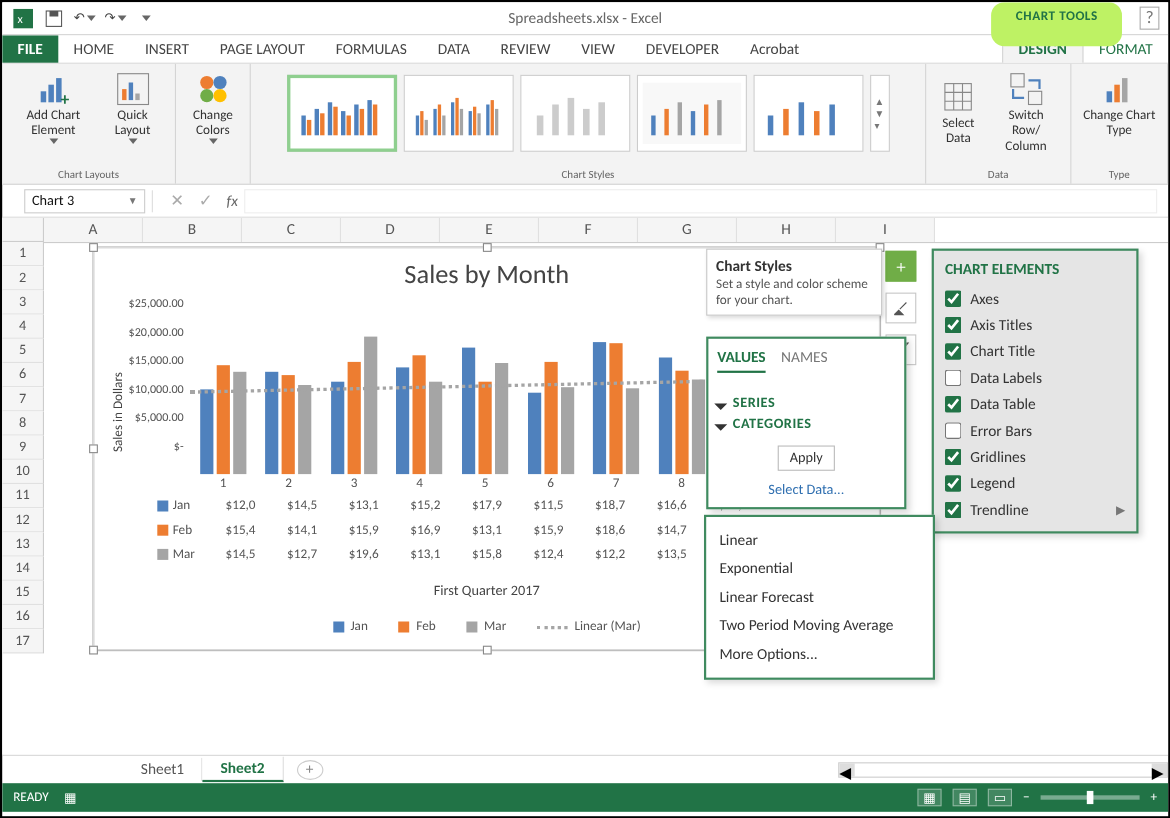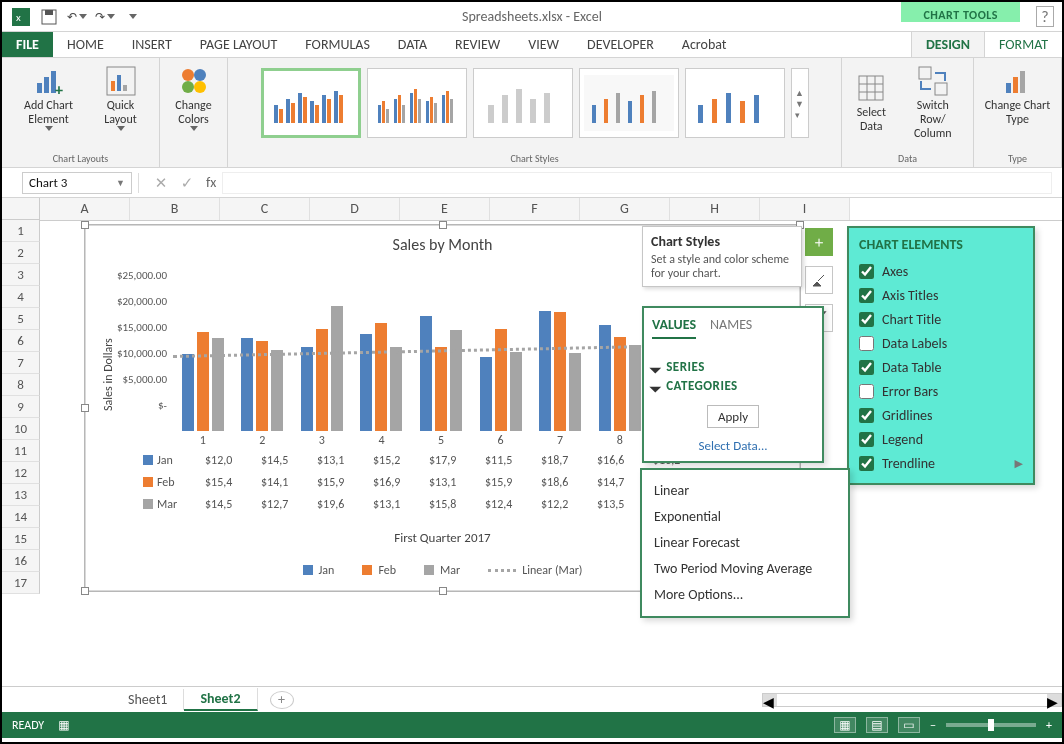--- a/index.html
+++ b/index.html
@@ -3,21 +3,21 @@
 <meta charset="utf-8">
 <style>
 * { box-sizing: border-box; margin: 0; padding: 0; font-family: "Segoe UI", Calibri, sans-serif; }
 body { width: 1064px; height: 744px; overflow: hidden; background: #fff; border: 2px solid #000; position: relative; font-size: 12px; }
 
 
 .titlebar { height: 30px; background: #fff; display: flex; align-items: center; position: relative; border-bottom: 1px solid #d4d4d4; }
 .qat { display: flex; align-items: center; gap: 6px; padding-left: 8px; }
 .qat-item { width: 22px; height: 22px; display: flex; align-items: center; justify-content: center; color: #444; }
 .title-center { position: absolute; left: 50%; transform: translateX(-50%); color: #666; font-size: 14px; white-space: nowrap; }
-.chart-tools { position: absolute; right: 42px; top: 0; height: 20px; background: #86efac; color: #217346; font-weight: 600; font-size: 12px; padding: 6px 22px 0; letter-spacing: .5px; }
+.chart-tools { position: absolute; right: 42px; top: 0; height: 40px; background: #bef264; color: #217346; font-weight: 600; font-size: 12px; padding: 6px 22px 0; letter-spacing: .5px; border-radius: 12px; }
 .help-icon { position: absolute; right: 8px; top: 4px; font-size: 16px; color: #777; border: 1px solid #aaa; width: 18px; text-align:center;}
 
 
 .ribbon-tabs { height: 26px; background: #fff; display: flex; align-items: stretch; border-bottom: 1px solid #d4d4d4; }
 .rtab { padding: 0 14px; line-height: 26px; font-size: 14px; color: #444; cursor: pointer; }
 .rtab.file { background: #217346; color: #fff; font-weight:600; }
 .rtab.context { color: #217346; }
 .rtab.active { background: #f3f3f3; border-left:1px solid #d4d4d4; border-right:1px solid #d4d4d4; color:#217346; font-weight:600;}
 
 
@@ -30,34 +30,34 @@
 .styles-gallery { display:flex; gap:6px; padding: 6px 0 0; }
 .style-thumb { width: 100px; height: 70px; background:#fff; border:1px solid #ccc; display:flex; align-items:center; justify-content:center; cursor:pointer;}
 .style-thumb.selected { outline: 3px solid #8fcf8f; outline-offset: -3px; }
 .dropdown-arrows { width:18px; height:70px; border:1px solid #ccc; background:#fff; display:flex; flex-direction:column; align-items:center; justify-content:center; font-size:9px; color:#777; gap:6px;}
 
 
 .formula-bar { height: 30px; display:flex; align-items:center; border-bottom:1px solid #d4d4d4; }
 .name-box { width: 110px; height: 22px; border:1px solid #ccc; margin:0 6px 0 20px; padding: 0 6px; font-size:13px; display:flex; align-items:center; color:#111; background:#fff; }
 .name-box .dd { margin-left:auto; color:#777; font-size:9px;}
 .fb-btn { width:26px; text-align:center; color:#aaa; font-size:15px; }
-.fx-label { color:#666; font-size:14px; margin: 0 6px; }
+.fx-label { font-style: italic; color:#666; font-size:14px; margin: 0 6px; }
 
 
 .grid { position:relative; height: 488px; background:#fff; overflow:hidden; }
 .col-headers { display:flex; margin-left:38px; border-bottom:1px solid #ccc; }
 .col-headers div { width:90px; text-align:center; font-size:14px; color:#555; border-right:1px solid #e0e0e0; background:#f5f5f5; height:22px; line-height:22px;}
 .select-all { position:absolute; left:0; top:0; width:38px; height:22px; background:#f5f5f5; border-right:1px solid #ccc; border-bottom:1px solid #ccc; }
 .row-headers { position:absolute; left:0; top:22px; width:38px; }
 .row-headers div { height:22px; line-height:22px; border-bottom:1px solid #e0e0e0; border-right:1px solid #ccc; text-align:center; font-size:13px; color:#555; background:#f5f5f5; }
 
 
 .chart-obj { position:absolute; left:82px; top:26px; width:717px; height:368px; background:#fff; border:1px solid #b7b7b7; box-shadow: 0 0 0 1px #d9d9d9 inset; }
 .handle { position:absolute; width:8px; height:8px; background:#fff; border:1px solid #888; }
-.chart-title { text-align:center; font-size:16px; color:#444; padding-top:10px; }
+.chart-title { text-align:center; font-size:24px; color:#444; padding-top:10px; }
 .yaxis-title { position:absolute; left:6px; top:70px; transform: rotate(-90deg); transform-origin: left top; font-size:12px; color:#444; white-space:nowrap; }
 .plot { position:absolute; left:88px; top:46px; width:536px; height:160px; }
 .ylabels { position:absolute; left:10px; top:44px; font-size:11px; color:#555; text-align:right; width:72px; }
 .ylabels div { height:26px; }
 .bars { position:relative; width:100%; height:100%; }
 .bar { position:absolute; bottom:0; width:12px; }
 .bar.jan { background:#4f81bd; }
 .bar.feb { background:#ed7d31; }
 .bar.mar { background:#a5a5a5; }
 .catlabels { position:absolute; left:88px; top:208px; width:536px; display:flex; font-size:12px; color:#555;}
@@ -86,21 +86,21 @@
 .qa-tabs { display:flex; gap:14px; margin-bottom:20px;}
 .qa-tabs .qt { font-weight:600; color:#217346; border-bottom: 2px solid #217346; padding-bottom:4px;}
 .qa-tabs .qt.inactive { color:#777; border-bottom:none; font-weight:400;}
 .qa-item { margin: 4px 0; font-weight:700; letter-spacing:.5px; font-size:13px;}
 .qa-item::before { content:"◢"; display:inline-block; transform:rotate(45deg); font-size:10px; margin-right:6px; color:#333;}
 .qa-actions { margin-top:12px; display:flex; gap:10px; align-items:center;flex-direction:column;}
 .qa-apply { border:1px solid #bbb; padding:3px 10px; font-size:13px; color:#333; background:#fff;}
 .qa-link { color:#2f6fb0; font-size:13px; cursor:pointer;}
 
 
-.ce-panel { position:absolute; left:845px; top:28px; width:188px; background:#5eead4; border:2px solid #3f8a5f; padding:8px 10px; font-size:14px; color:#333; box-shadow: 3px 3px 6px rgba(0,0,0,.15);}
+.ce-panel { position:absolute; left:845px; top:28px; width:188px; background:#e5e5e5; border:2px solid #3f8a5f; padding:8px 10px; font-size:14px; color:#333; box-shadow: 3px 3px 6px rgba(0,0,0,.15);}
 .ce-panel h4 { color:#217346; font-weight:700; font-size:14px; margin-bottom:6px;}
 .ce-item { display:flex; align-items:center; gap:8px; height:24px; cursor:pointer;}
 .ce-item input { accent-color:#217346; width:15px; height:15px;}
 .ce-item .chev { margin-left:auto; color:#777; font-size:11px;}
 
 
 .sub-panel { position:absolute; left:638px; top:270px; width:210px; background:#fff; border:2px solid #3f8a5f; padding:8px 12px; font-size:14px; color:#333; box-shadow: 3px 3px 6px rgba(0,0,0,.15);}
 .sub-panel div { height:26px; line-height:26px; cursor:pointer;}
 
 

